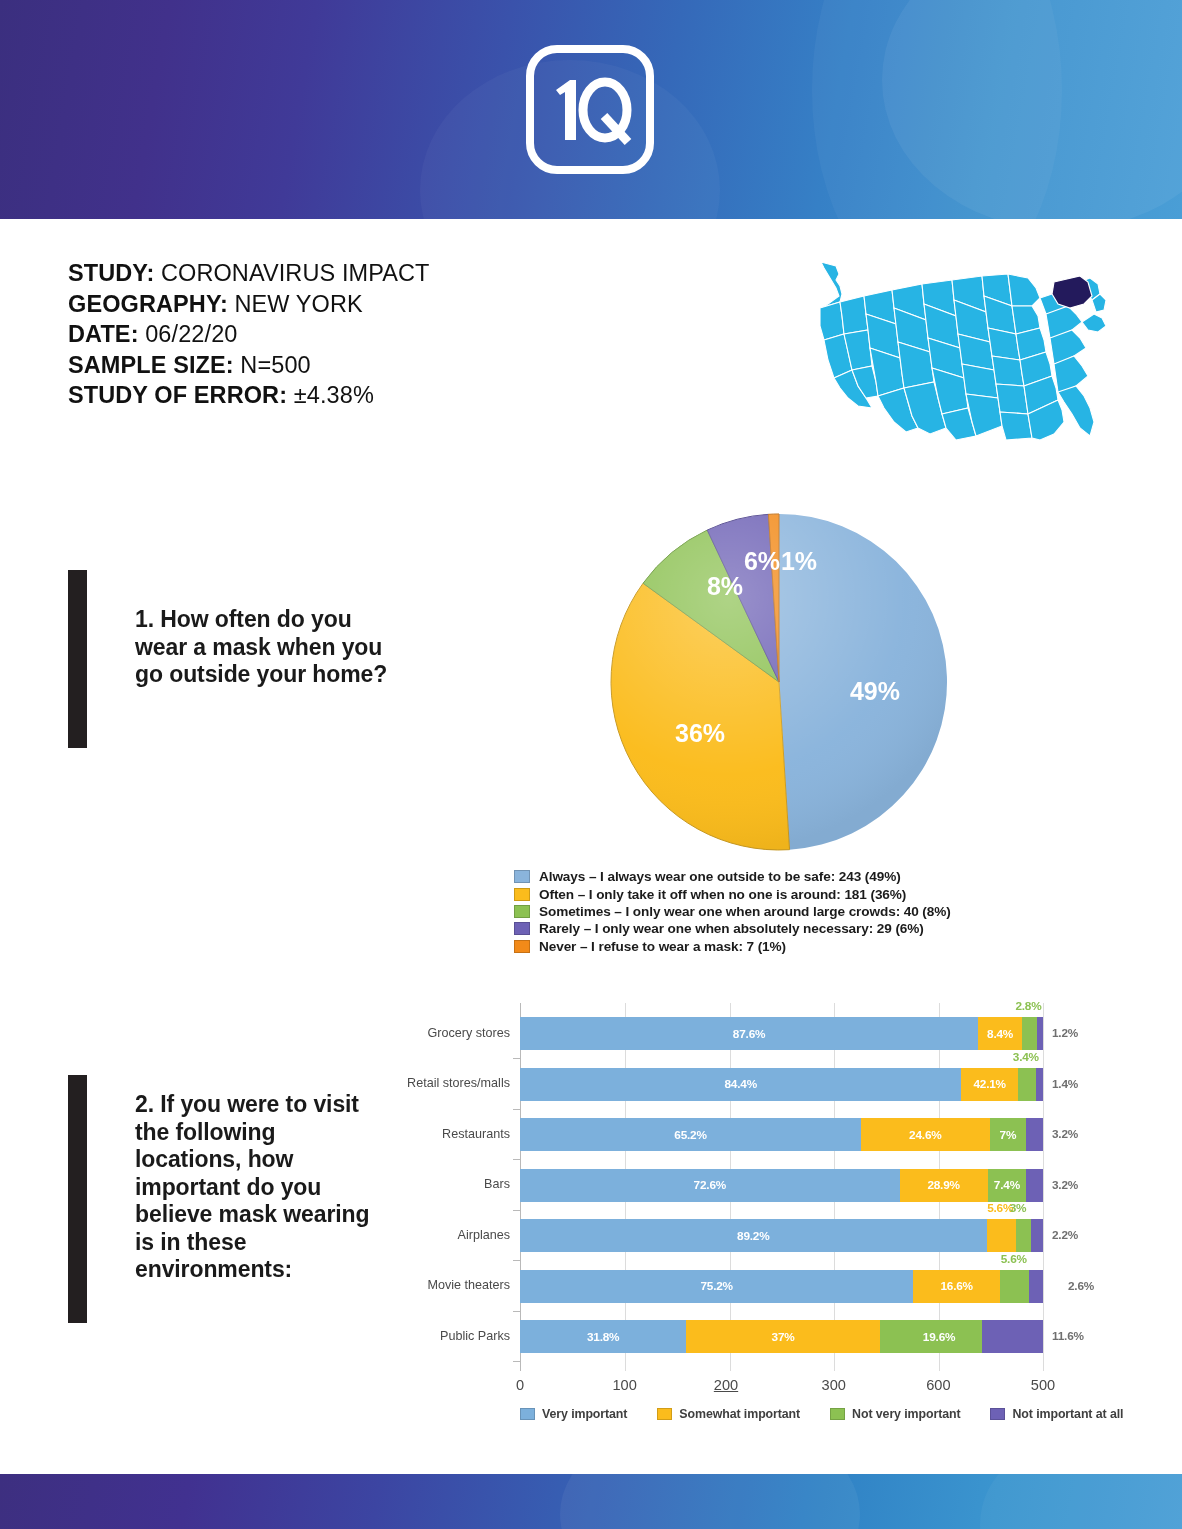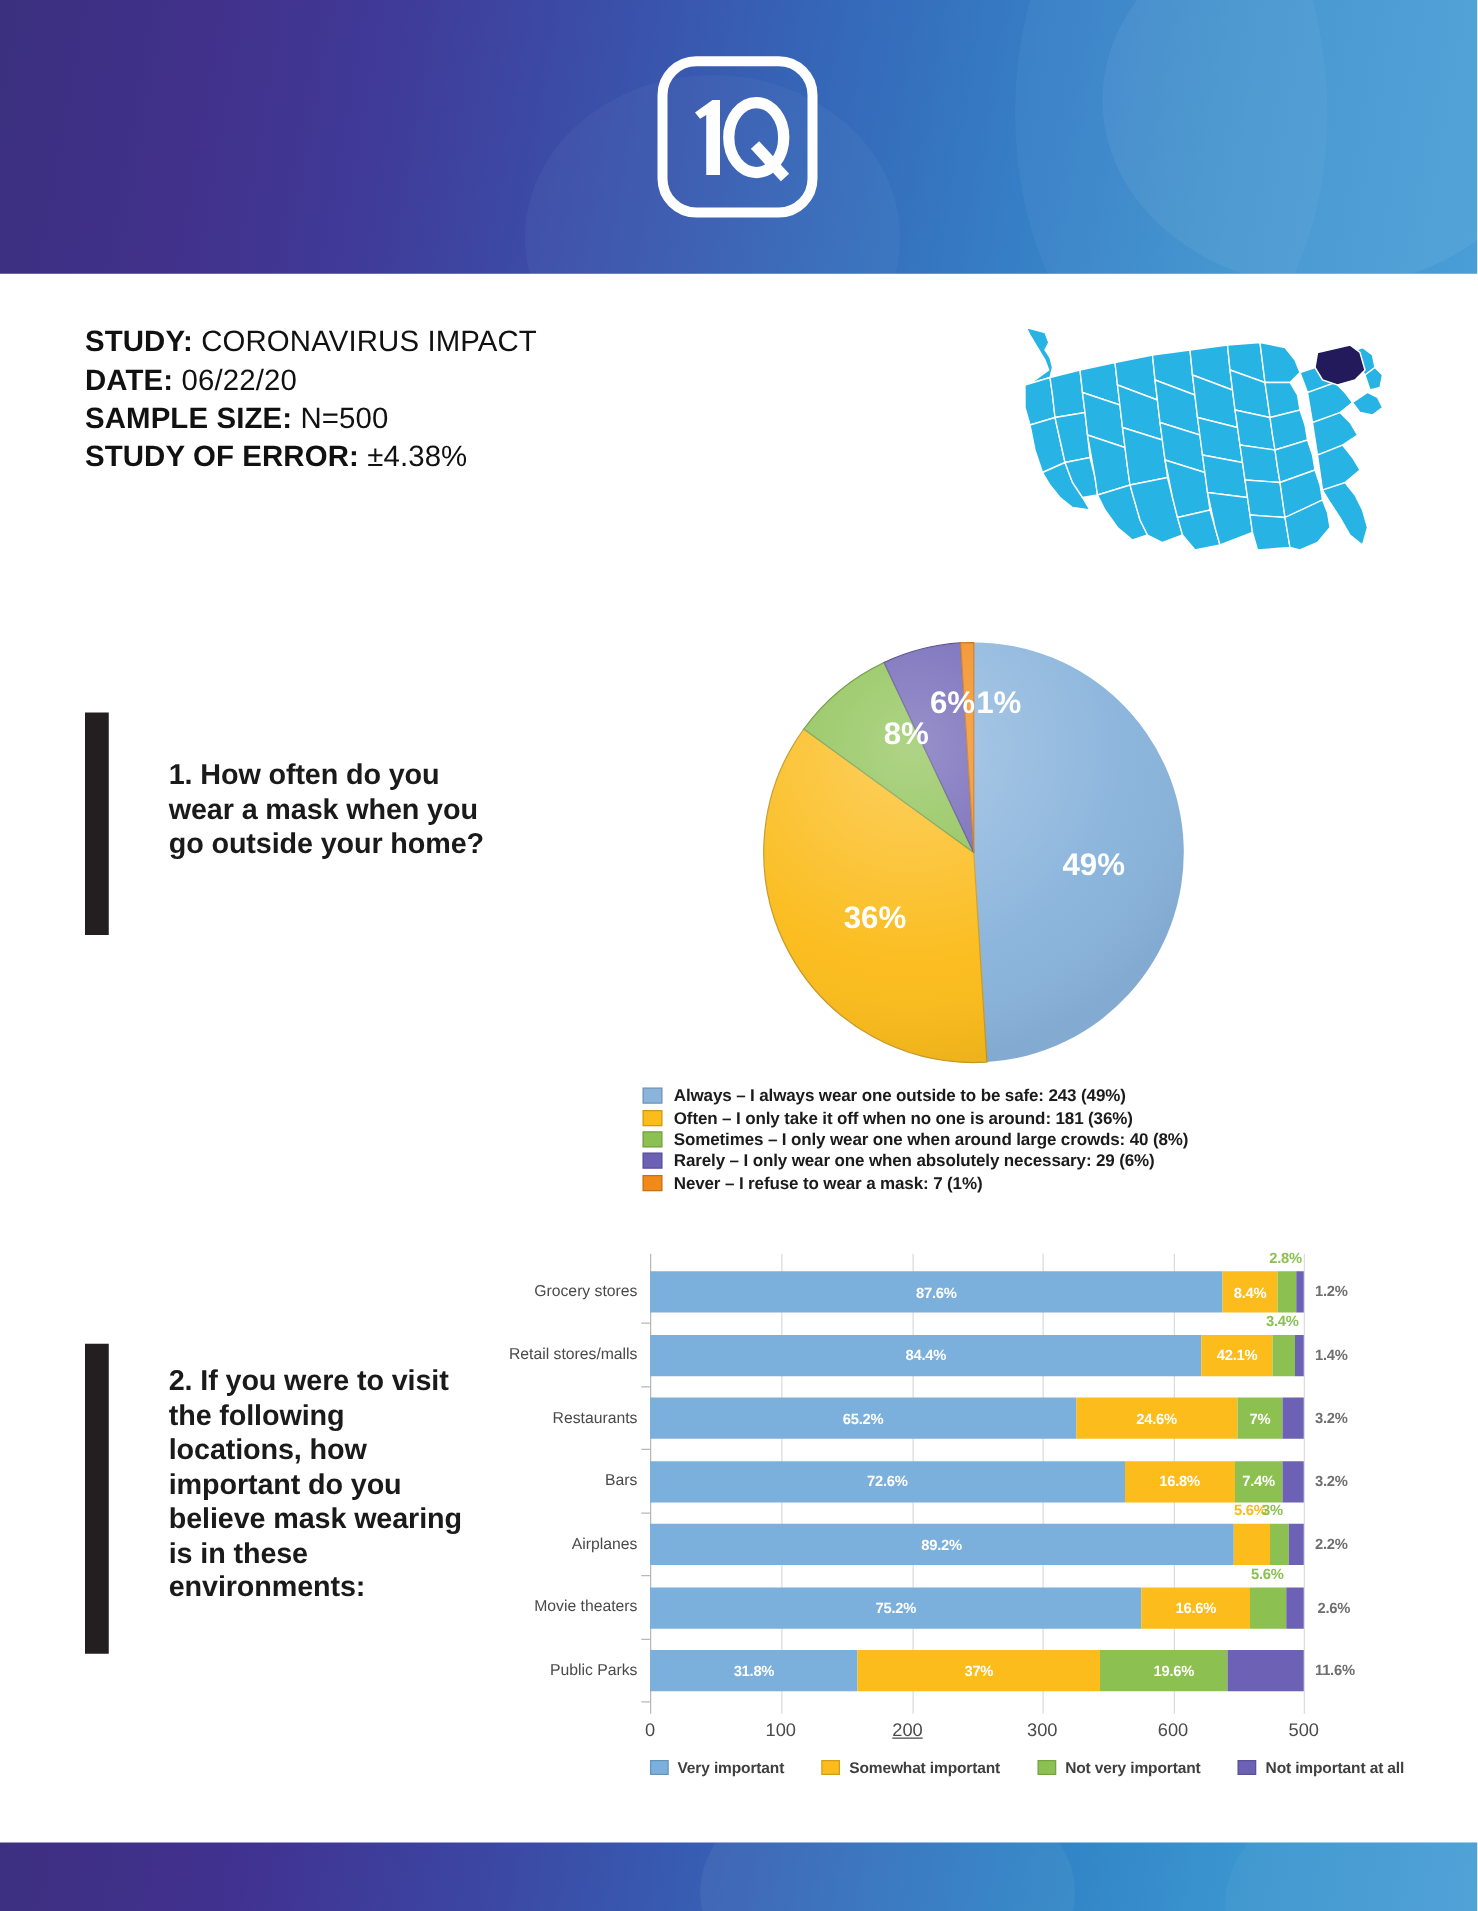--- a/index.html
+++ b/index.html
@@ -147,20 +147,24 @@
       <ellipse cx="81" cy="66" rx="22" ry="28" fill="none" stroke="#ffffff" stroke-width="9"></ellipse>
       <path d="M80 72 L104 98" stroke="#ffffff" stroke-width="9" stroke-linecap="butt"></path>
     </svg>
   </div>
 </div>
 
 <div class="meta">
   <div class="meta-row">
     <span class="meta-k">STUDY:</span>
     <span class="meta-v">CORONAVIRUS IMPACT</span>
+  </div>
+  <div class="meta-row">
+    <span class="meta-k">GEOGRAPHY:</span>
+    <span class="meta-v">NEW YORK</span>
   </div>
   <div class="meta-row">
     <span class="meta-k">DATE:</span>
     <span class="meta-v">06/22/20</span>
   </div>
   <div class="meta-row">
     <span class="meta-k">SAMPLE SIZE:</span>
     <span class="meta-v">N=500</span>
   </div>
   <div class="meta-row">
@@ -339,21 +343,21 @@
           <div class="bc-seg" style="width: 16.736px; background: rgb(109, 97, 181);"></div>
           <div class="bc-out" style="left: 532px;">3.2%</div>
         </div>
         <div class="bc-tickmark" style="top: 206.5px;"></div>
         <div class="bc-cat" style="top: 174px; right: calc(100% + 10px);">Bars</div>
         <div class="bc-row" style="top: 165.5px;">
           <div class="bc-seg" style="width: 379.698px; background: rgb(124, 176, 220);">
             <span>72.6%</span>
           </div>
           <div class="bc-seg" style="width: 87.864px; background: rgb(251, 188, 28);">
-            <span>16.8%</span>
+            <span>28.9%</span>
           </div>
           <div class="bc-seg" style="width: 38.702px; background: rgb(140, 193, 82);">
             <span>7.4%</span>
           </div>
           <div class="bc-seg" style="width: 16.736px; background: rgb(109, 97, 181);"></div>
           <div class="bc-out" style="left: 532px;">3.2%</div>
         </div>
         <div class="bc-tickmark" style="top: 257px;"></div>
         <div class="bc-cat" style="top: 224.5px; right: calc(100% + 10px);">Airplanes</div>
         <div class="bc-row" style="top: 216px;">
@@ -372,21 +376,21 @@
         <div class="bc-row" style="top: 266.5px;">
           <div class="bc-seg" style="width: 393.296px; background: rgb(124, 176, 220);">
             <span>75.2%</span>
           </div>
           <div class="bc-seg" style="width: 86.818px; background: rgb(251, 188, 28);">
             <span>16.6%</span>
           </div>
           <div class="bc-above" style="color: rgb(140, 193, 82); left: 480.758px;">5.6%</div>
           <div class="bc-seg" style="width: 29.288px; background: rgb(140, 193, 82);"></div>
           <div class="bc-seg" style="width: 13.598px; background: rgb(109, 97, 181);"></div>
-          <div class="bc-out" style="left: 534px;">2.6%</div>
+          <div class="bc-out" style="left: 548px;">2.6%</div>
         </div>
         <div class="bc-tickmark" style="top: 358px;"></div>
         <div class="bc-cat" style="top: 325.5px; right: calc(100% + 10px);">Public Parks</div>
         <div class="bc-row" style="top: 317px;">
           <div class="bc-seg" style="width: 166.314px; background: rgb(124, 176, 220);">
             <span>31.8%</span>
           </div>
           <div class="bc-seg" style="width: 193.51px; background: rgb(251, 188, 28);">
             <span>37%</span>
           </div>

